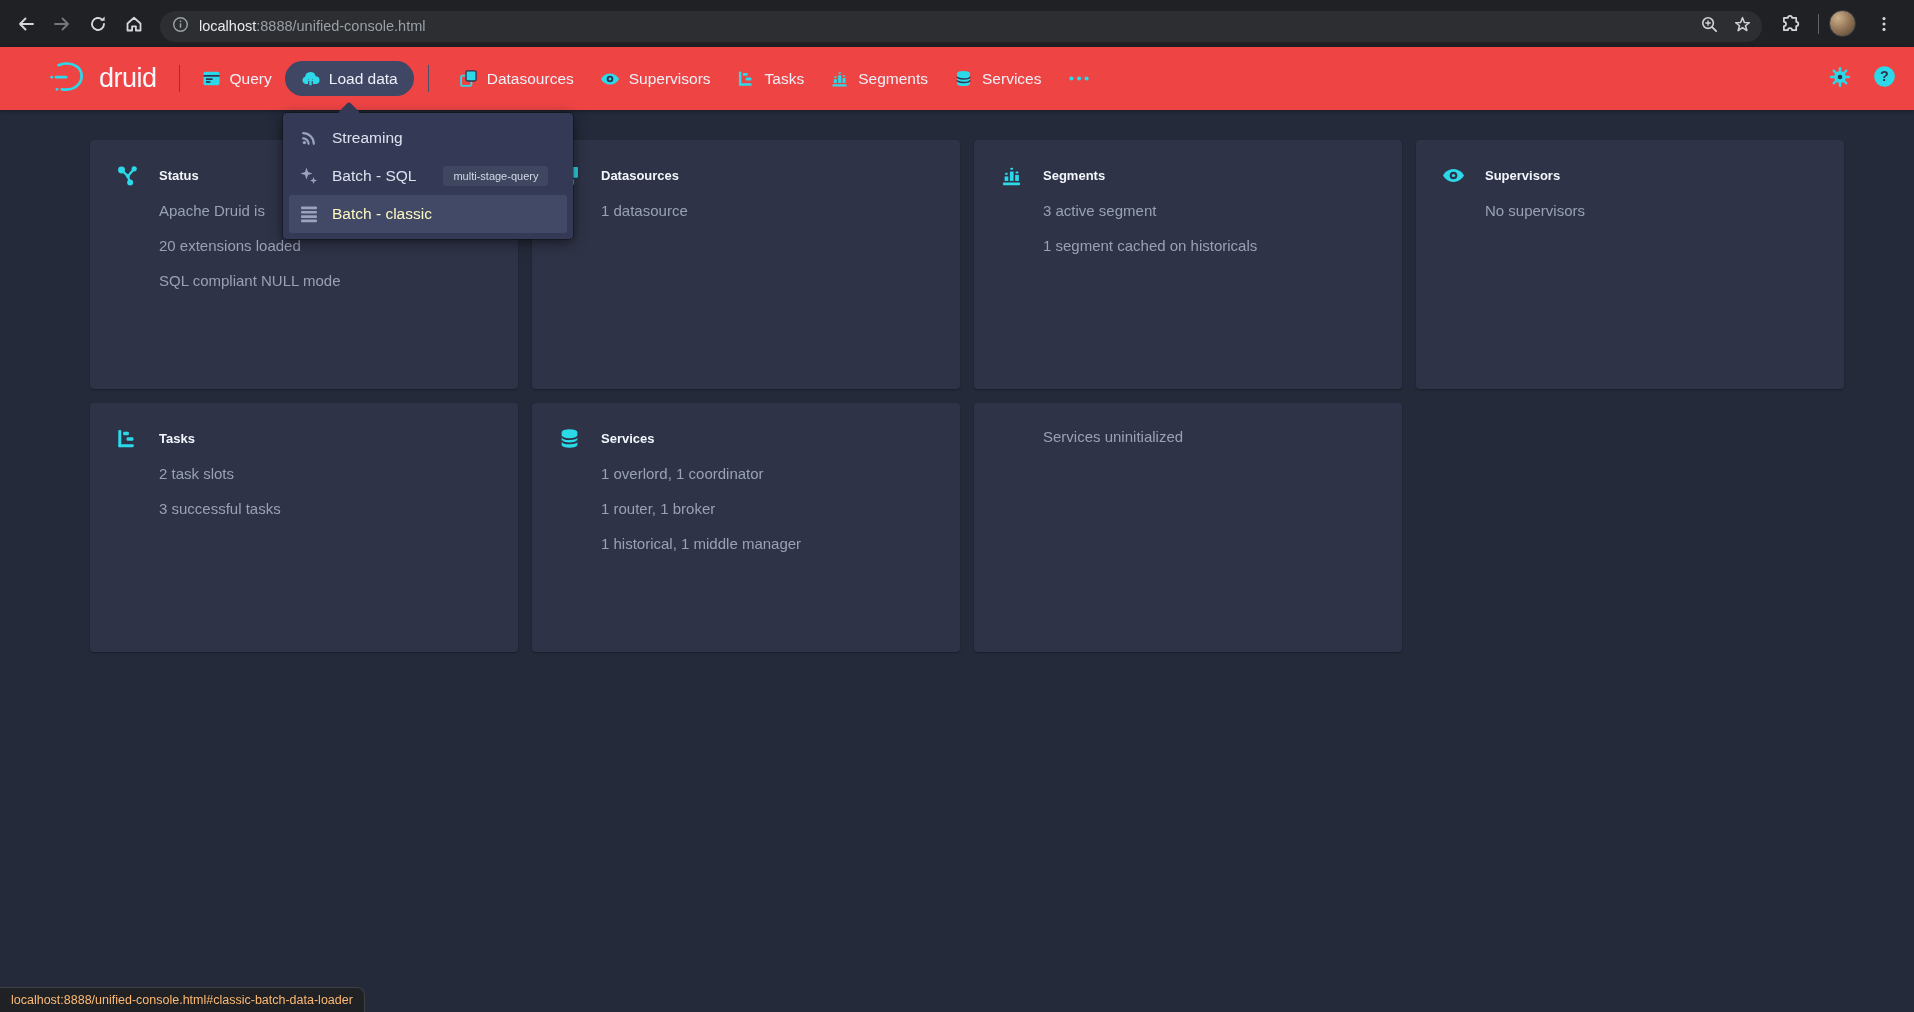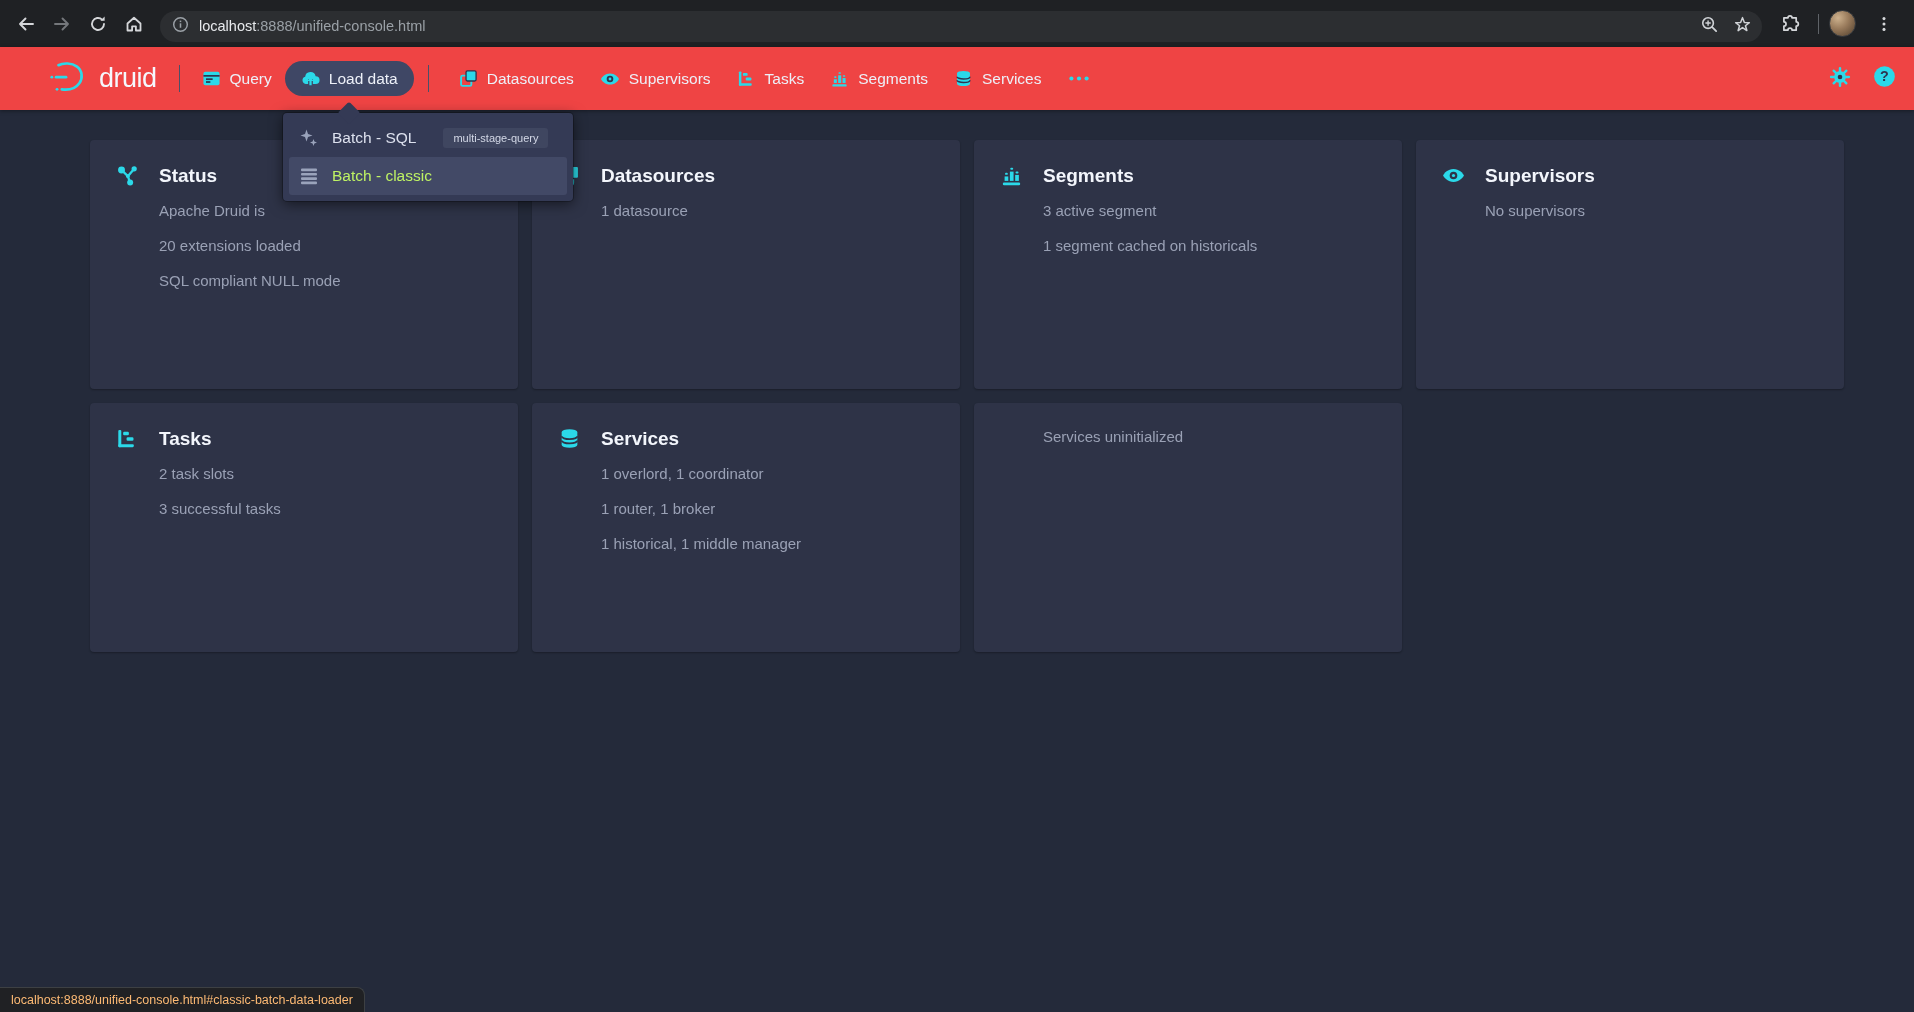--- a/index.html
+++ b/index.html
@@ -34,34 +34,34 @@
   .nav-group { display:flex; align-items:center; gap:26px; margin-left:30px; }
   .nav-right { margin-left:auto; display:flex; align-items:center; gap:22px; padding-right:18px; }
 
   
   .popover { position:absolute; left:283px; top:113px; width:290px; background:#343a55; border-radius:4px;
              box-shadow:0 3px 14px rgba(0,0,0,.55), 0 0 0 1px rgba(0,0,0,.25); padding:6px; z-index:50; }
   .popover-arrow { position:absolute; top:-8px; left:58px; width:16px; height:16px; background:#343a55;
                    transform:rotate(45deg); border-radius:2px; }
   .menu-item { height:38px; display:flex; align-items:center; gap:13px; padding:0 10px; border-radius:3px;
                color:#dde1ee; font-size:15.5px; cursor:pointer; position:relative; z-index:1; }
-  .menu-item.hl { background:#424966; color:#bef264; }
+  .menu-item.hl { background:#424966; color:#fef9c3; }
   .menu-ic { width:20px; height:20px; flex:0 0 auto; }
   .badge { margin-left:14px; background:#3f4660; color:#d3d8e6; font-size:11px; padding:4px 10px; border-radius:3px;
            white-space:nowrap; }
 
   
   .cards { position:absolute; left:90px; top:140px; display:grid; grid-template-columns:repeat(4,428px);
            grid-auto-rows:249px; gap:14px; z-index:10; }
   .card { background:#2e3347; border-radius:4px; padding:24px 26px; cursor:pointer;
           box-shadow:0 1px 2px rgba(0,0,0,.3); }
   .card-head { display:flex; align-items:center; gap:20px; margin-bottom:14px; }
   .cicon { width:23px; height:23px; flex:0 0 auto; }
   .cicon svg { width:23px; height:23px; display:block; }
-  .card h3 { color:#f3f6fc; font-size:19px; font-weight:700; }
+  .card h3 { color:#f3f6fc; font-size:13px; font-weight:700; }
   .card p { margin:0 0 15px 43px; color:#9aa1b5; font-size:15px; line-height:20px; }
 
   
   .status-tip { position:absolute; left:0; bottom:0; background:#202124; border:1px solid #3d4043; border-left:none;
                 border-bottom:none; border-radius:0 8px 0 0; color:#fdba74; font-size:12.5px; padding:5px 11px; z-index:60; }
 </style>
 </head>
 <body>
 
 <div class="browser-bar">
@@ -360,20 +360,29 @@
   </div>
 
   <div class="card">
     <p>Services uninitialized</p>
   </div>
 </div>
 
 <div class="popover">
   <div class="popover-arrow"></div>
 
+  <div class="menu-item">
+    <span class="menu-ic">
+      <svg viewBox="0 0 20 20">
+          <path d="M4.2 10.4a5.4 5.4 0 0 1 5.4 5.4M4.2 5.2a10.6 10.6 0 0 1 10.6 10.6" fill="none" stroke="#9aa3bb" stroke-width="2.2" stroke-linecap="round"></path>
+          <circle cx="5.4" cy="14.6" r="1.7" fill="#9aa3bb"></circle>
+        </svg>
+    </span>
+    <span>Streaming</span>
+  </div>
 
   <div class="menu-item">
     <span class="menu-ic">
       <svg viewBox="0 0 20 20" fill="#9aa3bb">
           <path d="M7.5 1.5 9 6l4.5 1.5L9 9l-1.5 4.5L6 9 1.5 7.5 6 6z"></path>
           <path d="M14.5 11l.9 2.6 2.6.9-2.6.9-.9 2.6-.9-2.6-2.6-.9 2.6-.9z"></path>
         </svg>
     </span>
     <span>Batch - SQL</span>
     <span class="badge">multi-stage-query</span>

